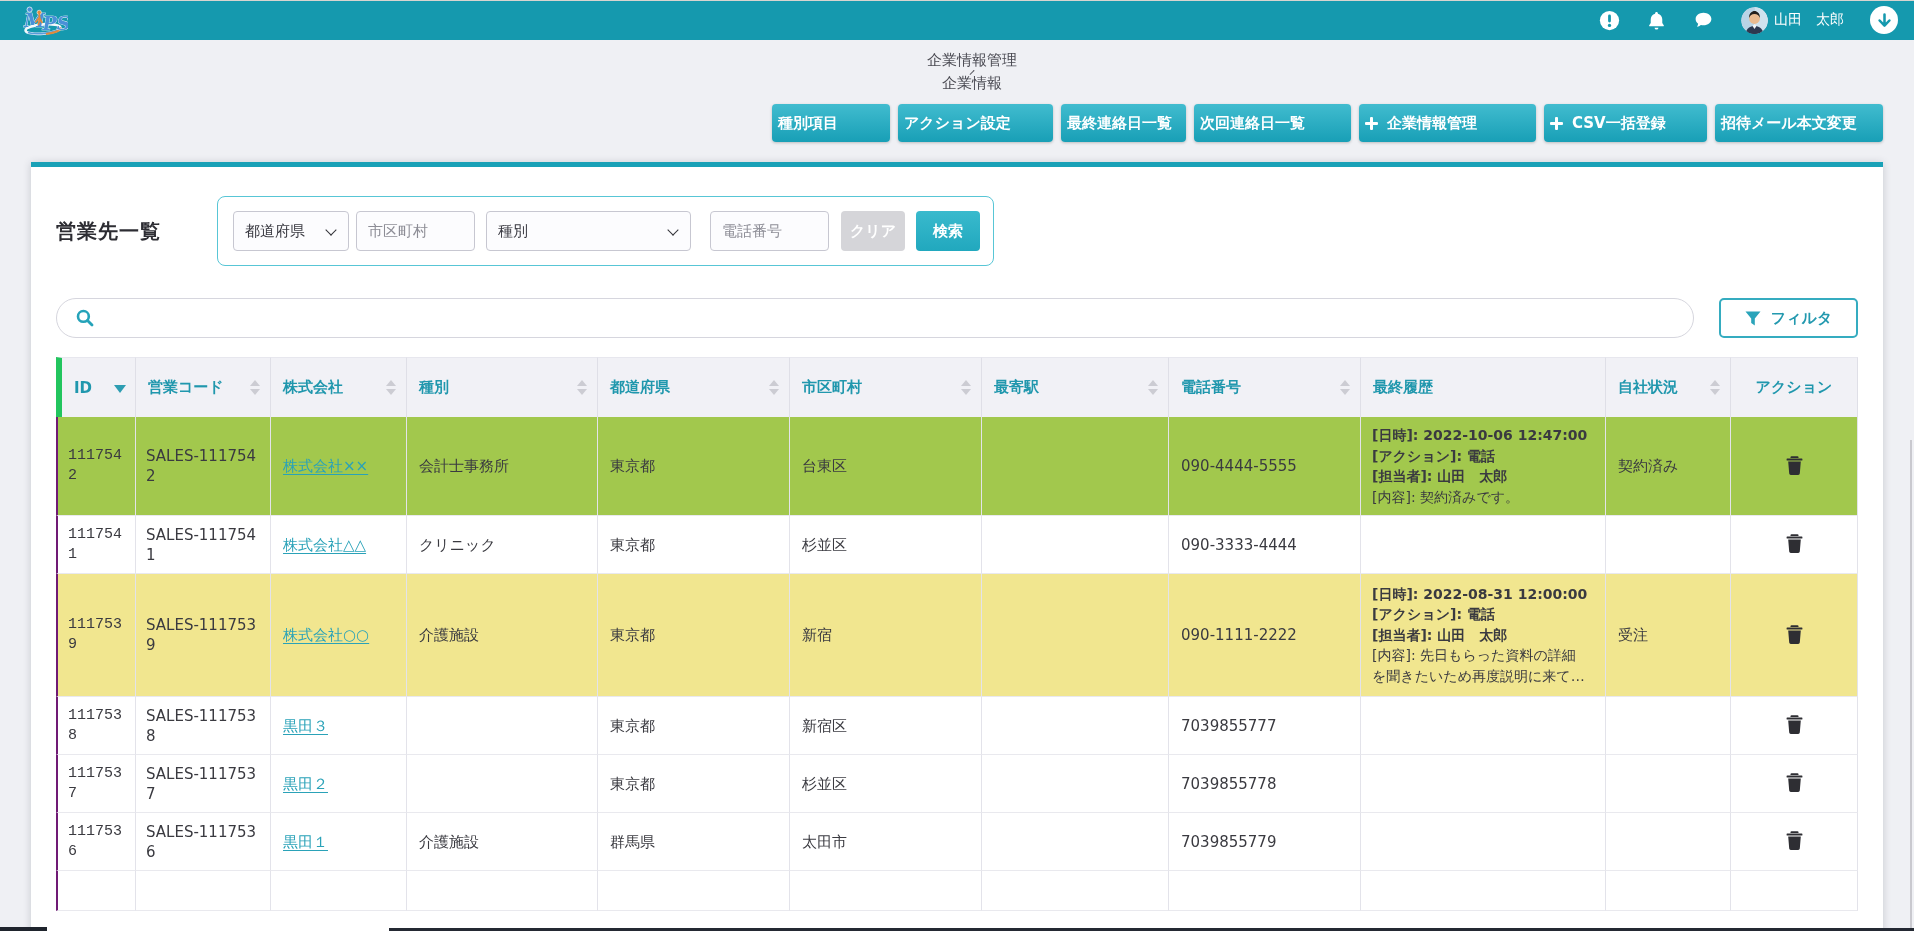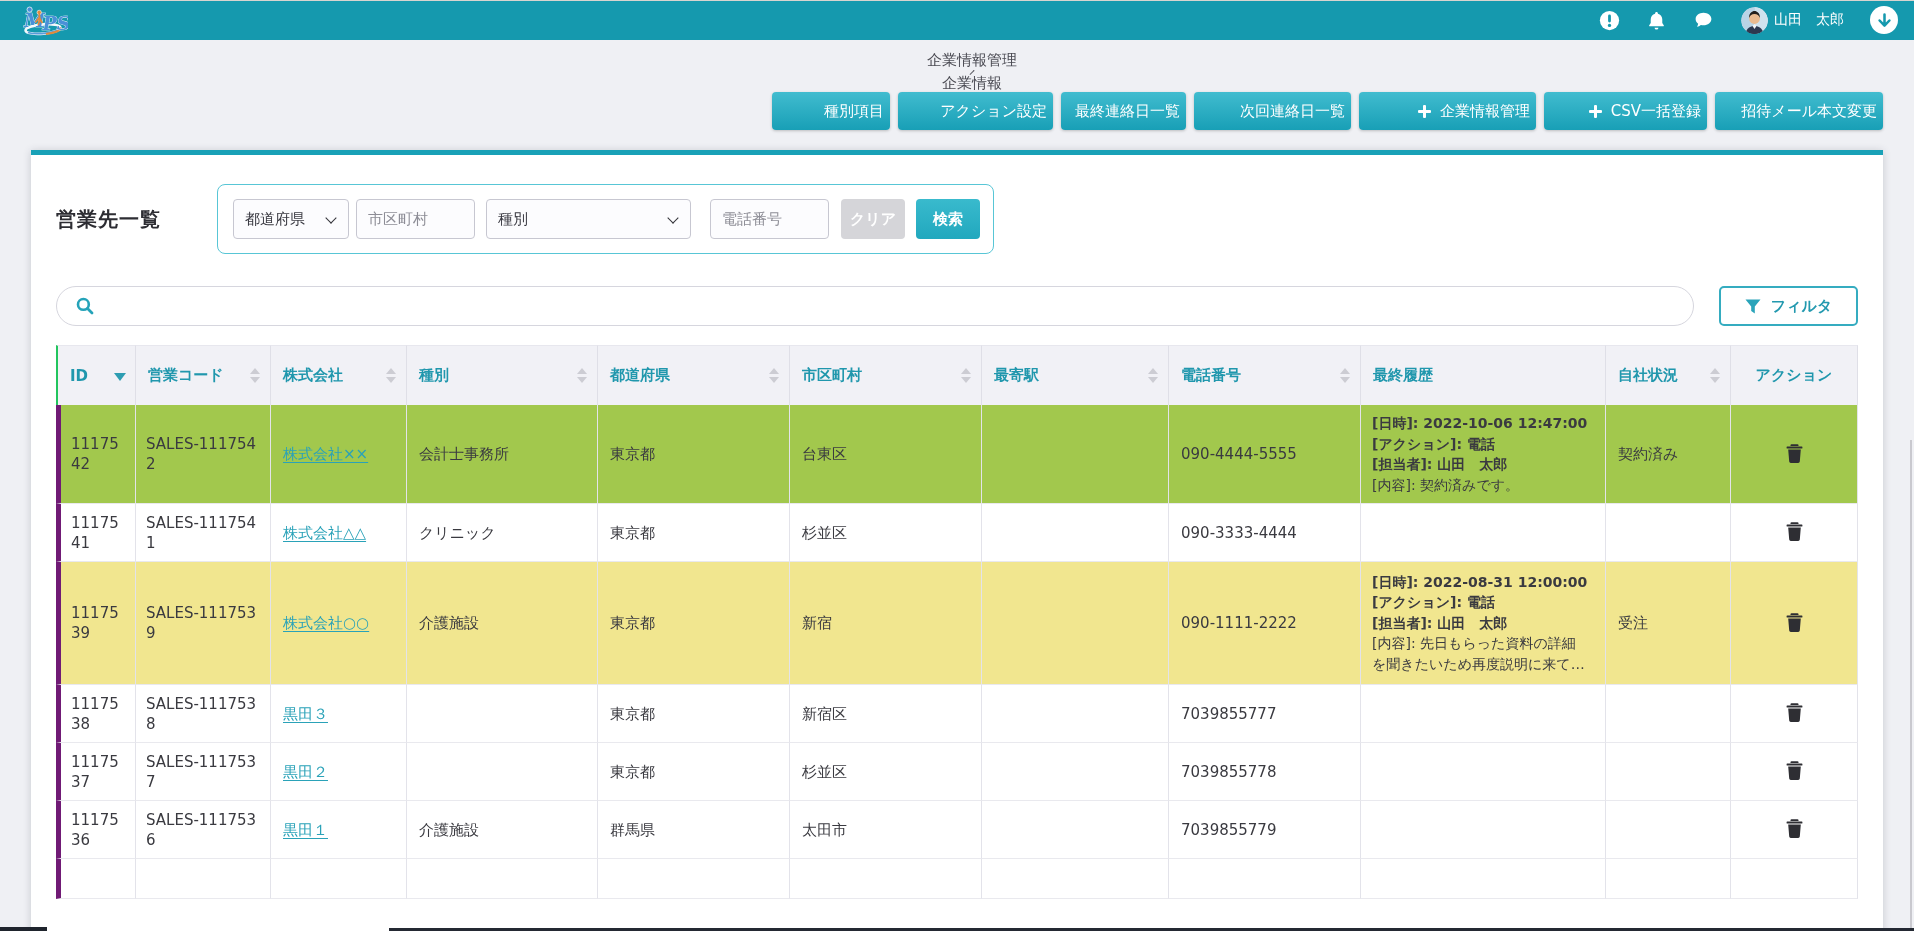--- a/index.html
+++ b/index.html
@@ -32,25 +32,25 @@
     padding:11px 0 0 30px; font-size:15px; color:#4b4b53; height:35px;
     display:flex; align-items:center; gap:1px;flex-direction:column;
   }
   .crumb-sep {
     width:6px; height:6px; border-right:1.7px solid #62626a; border-bottom:1.7px solid #62626a;
     transform:rotate(-45deg); display:inline-block; margin-top:1px;
   }
   
   .actions { display:flex; justify-content:flex-end; gap:8px; margin:17px 31px 0; }
   .abtn {
-    height:38px; border:none; border-radius:4px; color:#fff; font-weight:normal; font-size:15px;
+    height:38px; border:none; border-radius:4px; color:#fff; font-weight:bold; font-size:15px;
     font-family:inherit; cursor:pointer;
     background:linear-gradient(#41bccf, #189fb6);
     box-shadow:0 1px 3px rgba(0,0,0,.22);
-    display:flex; align-items:center; justify-content:flex-end; gap:9px;
+    display:flex; align-items:center; justify-content:flex-start; gap:9px;margin-top:12px;
   }
   .abtn .plus { position:relative; width:13px; height:13px; display:inline-block; }
   .abtn .plus::before { content:""; position:absolute; left:0; top:5px; width:13px; height:3px; background:#fff; border-radius:1px; }
   .abtn .plus::after { content:""; position:absolute; left:5px; top:0; width:3px; height:13px; background:#fff; border-radius:1px; }
   .abtn:nth-child(1){ width:118px; }
   .abtn:nth-child(2){ width:155px; }
   .abtn:nth-child(3){ width:125px; }
   .abtn:nth-child(4){ width:157px; }
   .abtn:nth-child(5){ width:177px; }
   .abtn:nth-child(6){ width:163px; }
@@ -108,34 +108,34 @@
     display:flex; align-items:center; justify-content:center; gap:10px;
   }
   
   .table-wrap { margin-top:19px; }
   table { border-collapse:separate; border-spacing:0; table-layout:fixed; width:1802px; font-size:15px; color:#3a3a40; }
   th {
     background:#f1f1f6; height:60px; font-size:15px; color:#2097ad; text-align:left;
     padding:0 12px; font-weight:bold; position:relative;
     border-right:1px solid #dfdfe7; border-top:1px solid #e7e7ee;
   }
-  th:first-child { border-left:2px solid #22c55e; }
+  th:first-child { border-left:6px solid #22c55e; }
   th.center { text-align:center; }
   .sort-both { position:absolute; right:10px; top:50%; margin-top:-8px; width:10px; height:16px; }
   .sort-both i { display:block; width:0; height:0; border-left:5px solid transparent; border-right:5px solid transparent; }
   .sort-both .up { border-bottom:6px solid #ccccd3; margin-bottom:3px; }
   .sort-both .dn { border-top:6px solid #ccccd3; }
   .sort-desc { position:absolute; right:9px; top:50%; margin-top:-3px; width:0; height:0;
     border-left:6px solid transparent; border-right:6px solid transparent; border-top:8px solid #2d9db2; }
   td {
     padding:8px 12px; vertical-align:middle;
     border-right:1px solid #e3e3ea; border-bottom:1px solid #e9e9ee;
     overflow:hidden; word-wrap:break-word; line-height:20px;
   }
-  td:first-child { border-left:5px solid #701a75; }
+  td:first-child { border-left:2px solid #701a75;font-family:Liberation Mono, monospace; }
   tr.green td { background:#a2c84d; }
   tr.yellow td { background:#f1e68f; }
   tr.simple { height:58px; }
   tr.row-g { height:98px; }
   tr.row-y { height:123px; }
   tr.partial { height:40px; }
   td.td-id { padding:8px 10px; word-break:break-all; }
   td.td-code { padding:8px 10px; word-break:break-all; }
   td a.co-link { color:#2aa2b8; text-decoration:underline; text-underline-offset:3px; }
   td.td-hist { font-size:14px; line-height:20.5px; padding:8px 17px 8px 11px; }

